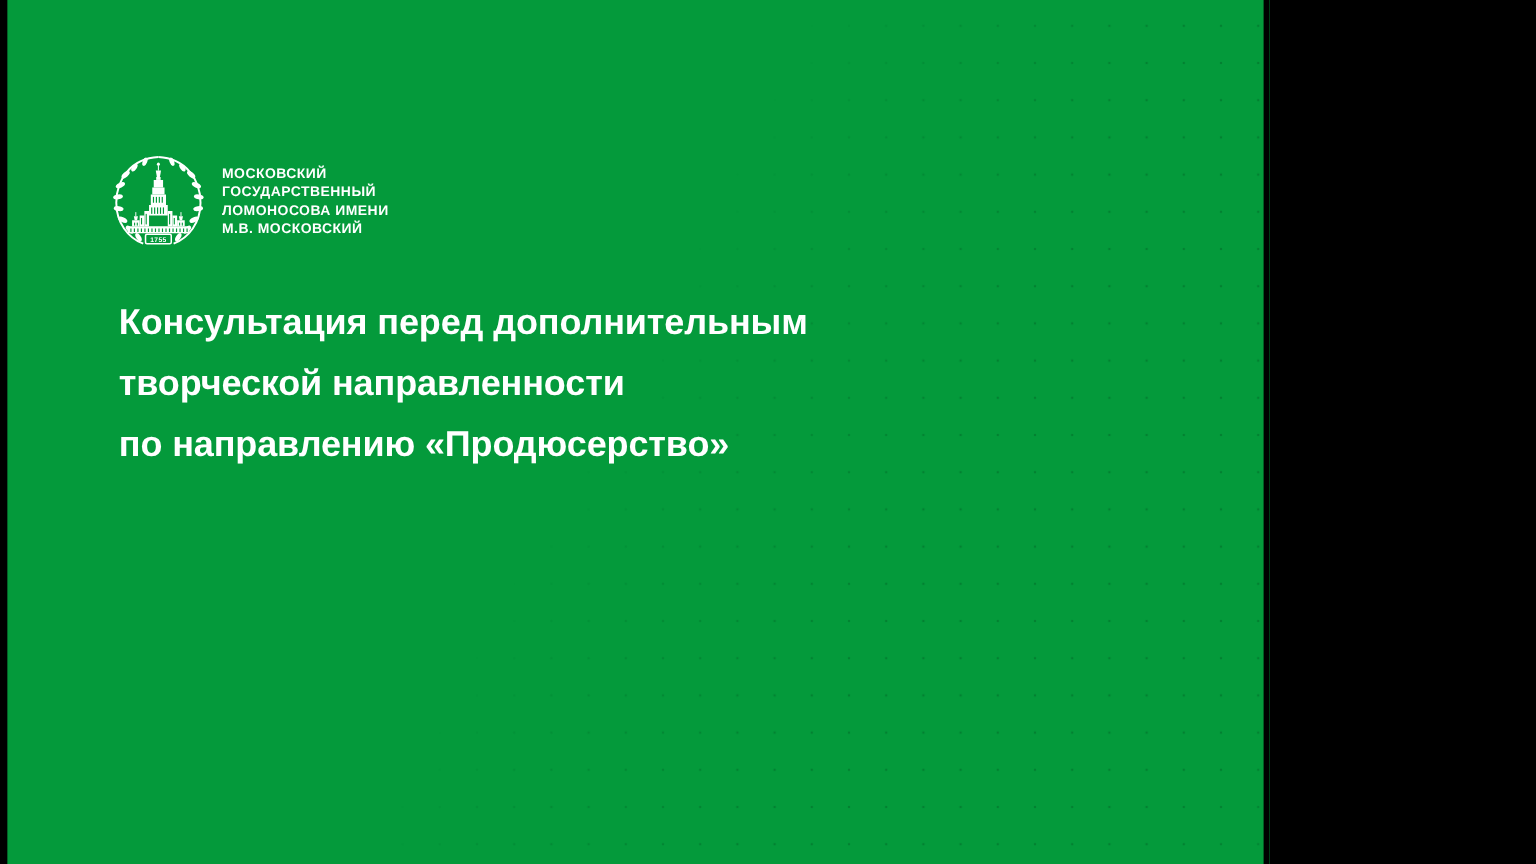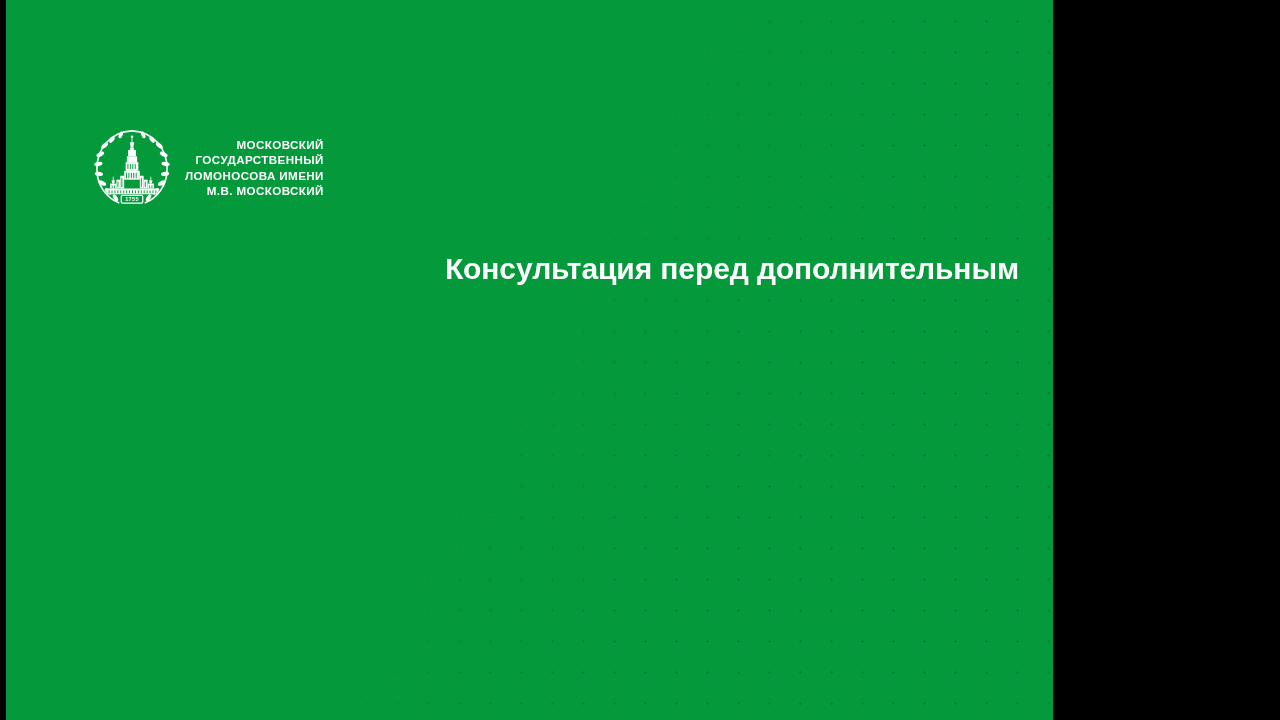--- a/index.html
+++ b/index.html
@@ -8,21 +8,20 @@
     padding: 0;
     background: #000;
   }
   #slide {
     position: relative;
     width: 1058px;
     height: 720px;
     overflow: hidden;
     background: #000000;
     font-family: "Liberation Sans", "DejaVu Sans", sans-serif;
-    text-align: right;
   }
   
   #stage {
     position: absolute;
     left: 6px;
     top: 0;
     width: 1270px;
     height: 720px;
     background: #049A3B;
     overflow: hidden;
@@ -213,20 +212,22 @@
         <div class="wordmark-line">МОСКОВСКИЙ</div>
         <div class="wordmark-line">ГОСУДАРСТВЕННЫЙ</div>
         <div class="wordmark-line">ЛОМОНОСОВА ИМЕНИ</div>
         <div class="wordmark-line">М.В. МОСКОВСКИЙ</div>
       </div>
 
     </div>
 
     <div id="slide-title">
       <div class="title-line">Консультация перед дополнительным</div>
+      <div class="title-line">творческой направленности</div>
+      <div class="title-line">по направлению «Продюсерство»</div>
     </div>
 
   </div>
 
   <div style="position:absolute;left:0;top:0;width:6px;height:720px;background:#000;"></div>
   <div style="position:absolute;right:0;top:0;width:5px;height:720px;background:#000;"></div>
 
 </div>
 
 </body></html>

